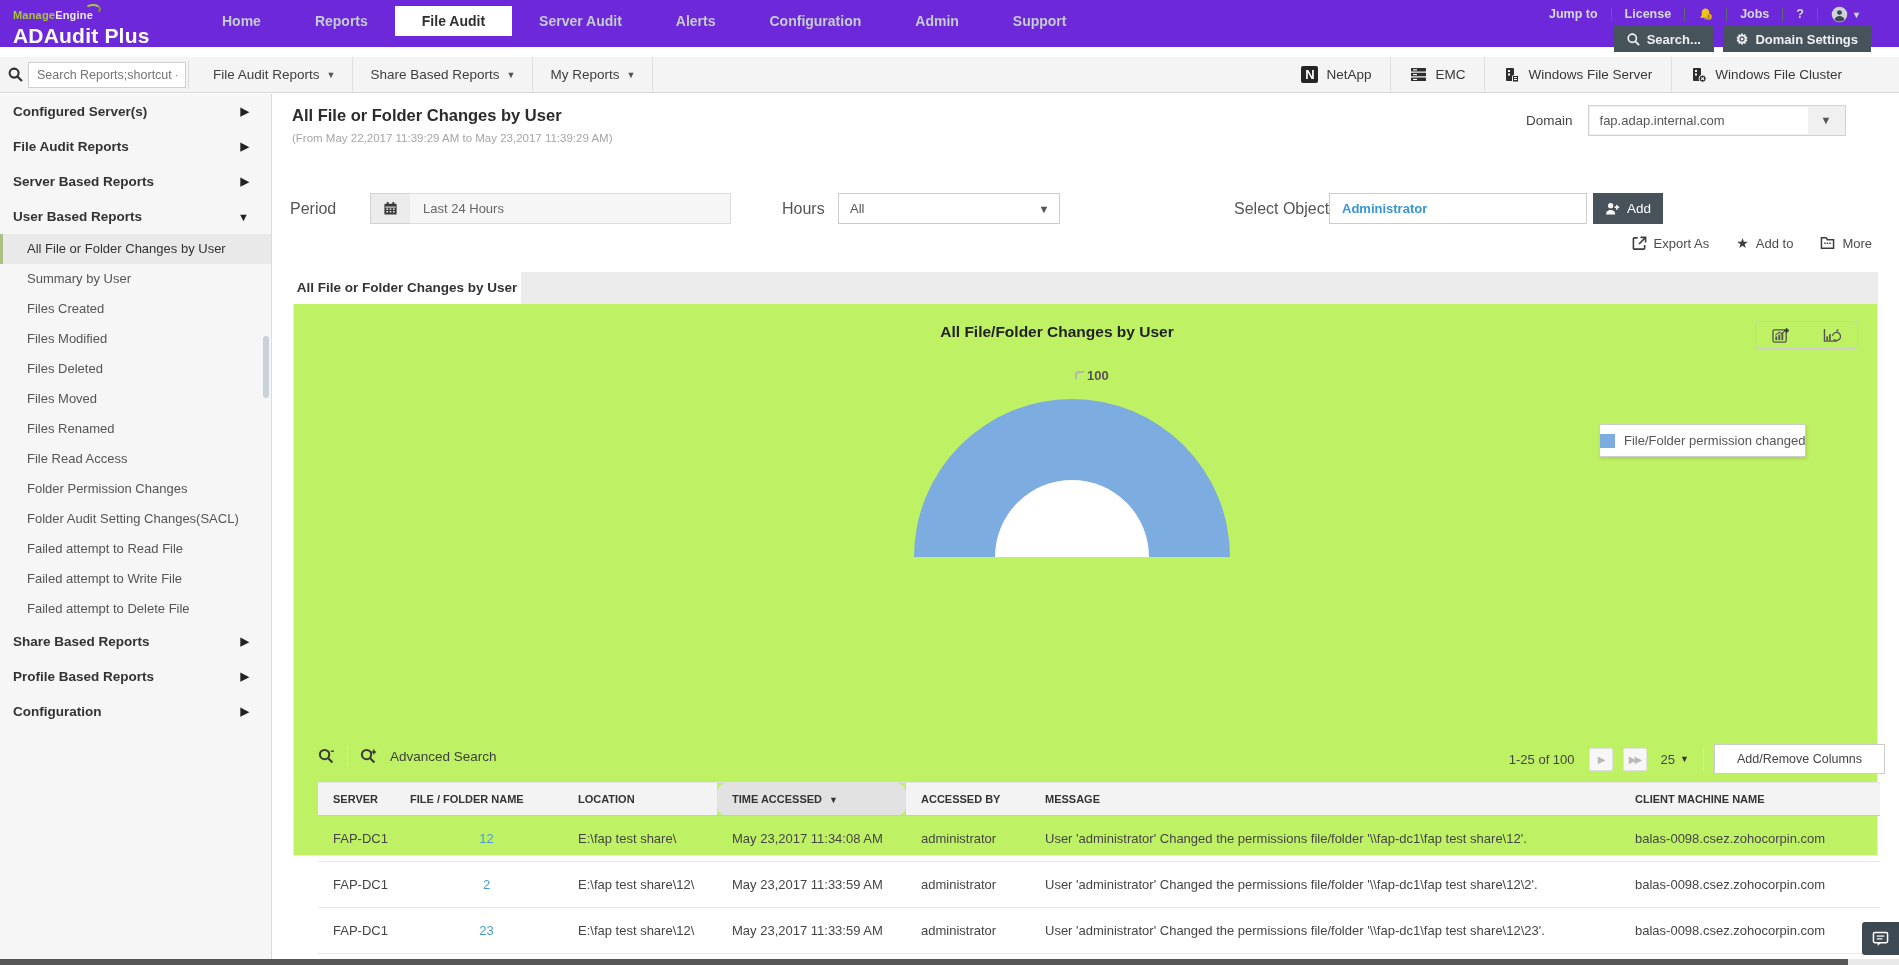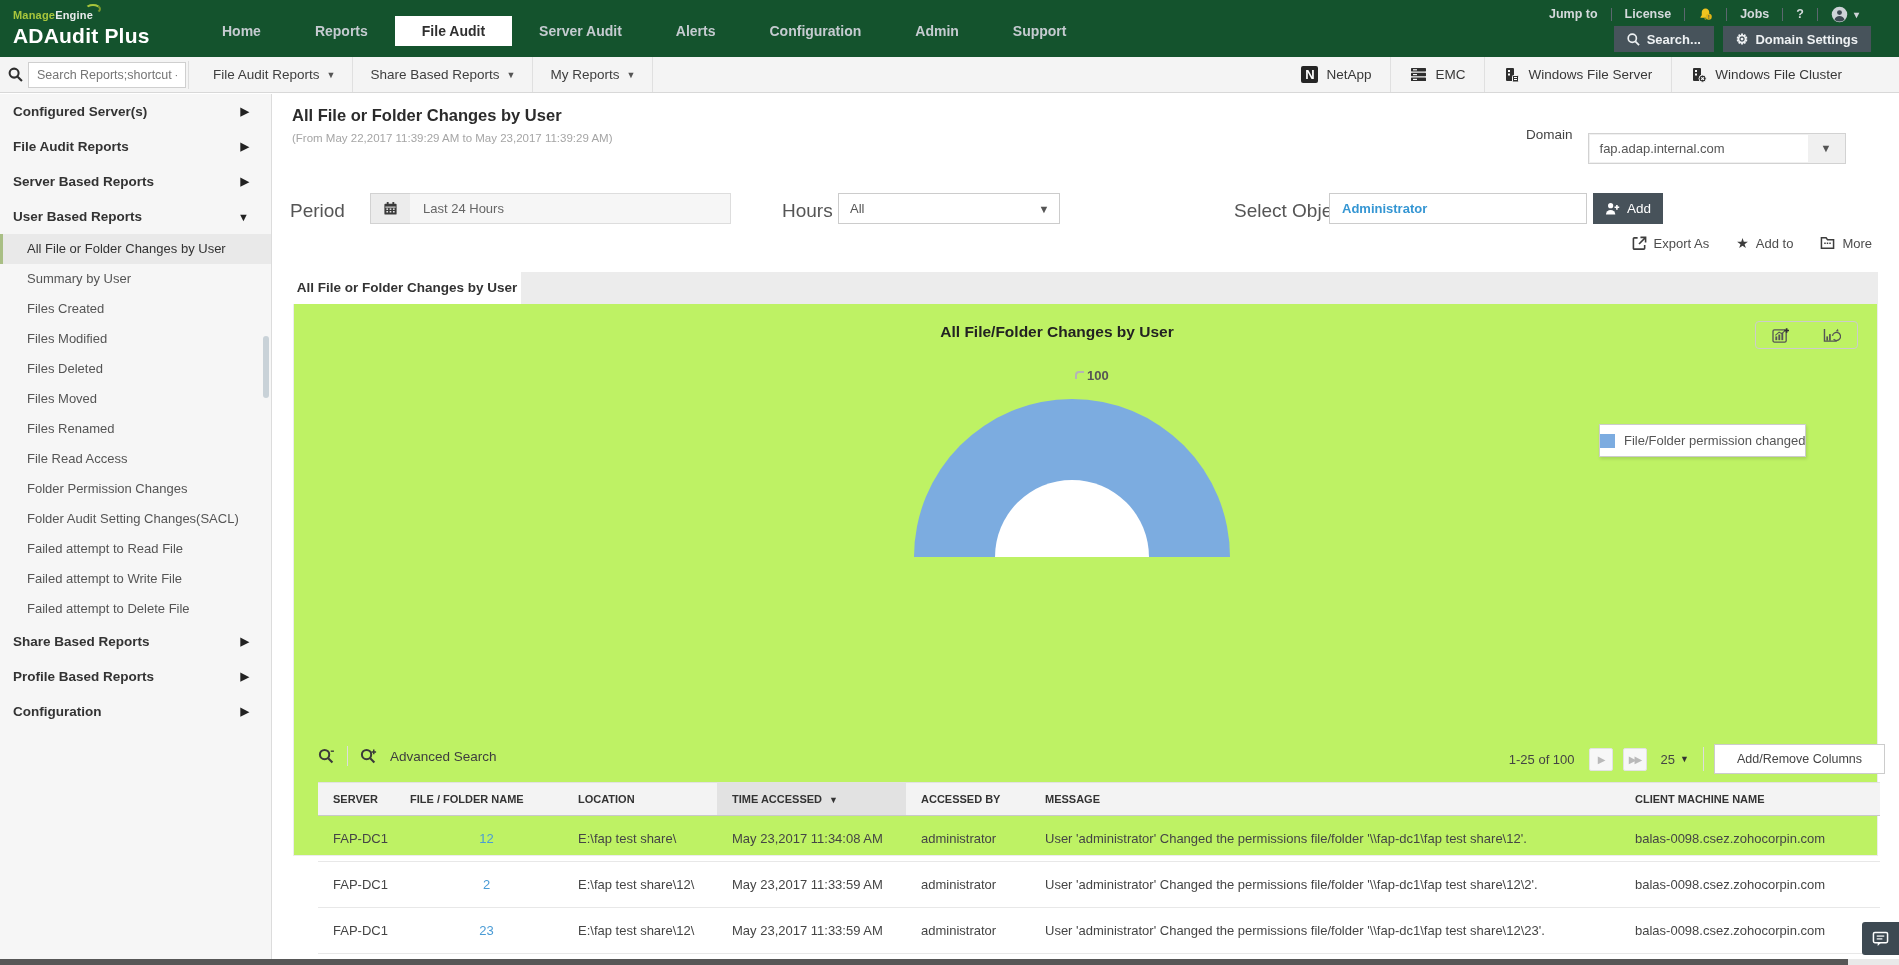--- a/index.html
+++ b/index.html
@@ -1,20 +1,20 @@
 <!DOCTYPE html>
 <html><head>
 <meta charset="utf-8">
 <style>
   * { margin:0; padding:0; box-sizing:border-box; }
   body { font-family:"Liberation Sans", sans-serif; background:#fff; }
   .app { position:relative; width:1899px; height:965px; overflow:hidden; background:#fff; }
 
   
-  .topbar { position:absolute; left:0; top:0; right:0; height:57px; background:#14532d; }
+  .topbar { position:absolute; left:0; top:0; right:0; height:47px; background:#6d28d9; }
   .brand { position:absolute; left:13px; top:5px; }
   .me-line { font-size:11px; font-weight:bold; position:relative; display:inline-block; letter-spacing:.2px; }
   .me-manage { color:#a8c63c; } .me-engine { color:#e9ebec; }
   .me-swoosh { position:absolute; right:-8px; top:-5px; width:16px; height:10px; border:2px solid transparent; border-top-color:#a8c63c; border-right-color:#7a9a2c; border-radius:50%; }
   .product { color:#fff; font-size:21px; font-weight:bold; margin-top:1px; letter-spacing:.2px; }
 
   .main-nav { position:absolute; left:195px; bottom:11px; display:flex; height:30px; }
   .nav-tab { padding:0 27px; line-height:30px; font-size:14px; color:#c5cbd0; font-weight:600; cursor:pointer; }
   .nav-tab.active { background:#fff; color:#2f2f2f; }
 
@@ -47,25 +47,25 @@
   .side-child { height:30px; line-height:30px; padding-left:24px; font-size:13px; color:#555; border-left:3px solid transparent; cursor:pointer; white-space:nowrap; }
   .side-child.active { background:#e9e9e9; border-left-color:#a9bf85; color:#333; }
   .side-scroll { position:absolute; right:2px; top:242px; width:6px; height:62px; background:#c9d2d8; border-radius:3px; }
 
   
   .content { position:absolute; left:273px; top:94px; right:0; bottom:0; background:#fff; }
   .page-title { position:absolute; left:19px; top:12px; font-size:16.5px; font-weight:bold; color:#2b2b2b; }
   .page-sub { position:absolute; left:19px; top:38px; font-size:11.5px; color:#a5a5a5; }
 
   .domain-row { position:absolute; left:1253px; top:11px; display:flex; align-items:center; gap:15px; font-size:13.5px; color:#444; }
-  .domain-select { width:258px; height:31px; border:1px solid #d2d2d2; background:#f0f0f0; display:flex; cursor:pointer;margin-top:28px; }
+  .domain-select { width:258px; height:31px; border:1px solid #d2d2d2; background:#f0f0f0; display:flex; cursor:pointer; }
   .ds-value { flex:1; background:#fff; margin:1px 0 1px 1px; line-height:27px; padding:0 10px; font-size:13px; color:#555; }
   .ds-caret { width:37px; text-align:center; line-height:29px; color:#555; font-size:11px; }
 
-  .flt-label { position:absolute; top:106px; font-size:19px; color:#555; }
+  .flt-label { position:absolute; top:106px; font-size:16px; color:#555; }
   .calendar-btn { position:absolute; left:97px; top:99px; width:41px; height:31px; background:#ececec; border:1px solid #d2d2d2; display:flex; align-items:center; justify-content:center; cursor:pointer; }
   .period-input { position:absolute; left:137px; top:99px; width:321px; height:31px; background:#f6f6f6; border:1px solid #ddd; border-left:none; line-height:29px; padding:0 13px; font-size:13px; color:#666; cursor:pointer; }
   .hours-select { position:absolute; left:565px; top:99px; width:222px; height:31px; background:#fff; border:1px solid #ccc; display:flex; align-items:center; cursor:pointer; }
   .hs-value { flex:1; padding:0 11px; font-size:13px; color:#555; }
   .hs-caret { width:30px; text-align:center; color:#555; font-size:11px; }
   .objects-input { position:absolute; left:1056px; top:99px; width:258px; height:31px; background:#fff; border:1px solid #ccc; line-height:29px; padding:0 12px; font-size:13px; font-weight:bold; color:#3596d3; }
   .add-btn { position:absolute; left:1320px; top:99px; height:31px; padding:0 12px; background:#47525a; color:#fff; font-size:13.5px; display:flex; align-items:center; gap:7px; cursor:pointer; }
 
   .actions { position:absolute; top:141px; right:27px; display:flex; align-items:center; gap:27px; font-size:13px; color:#4d4d4d; }
   .action-item { display:flex; align-items:center; gap:7px; cursor:pointer; }
@@ -93,21 +93,21 @@
   .pg-range { margin-right:4px; }
   .pg-btn { width:24px; height:23px; background:#f7f7f7; border:1px solid #e2e2e2; color:#b9b9b9; font-size:10px; display:flex; align-items:center; justify-content:center; letter-spacing:-2px; cursor:pointer; border-radius:2px; }
   .pg-size { display:flex; align-items:center; gap:5px; cursor:pointer; margin:0 4px; }
   .pg-size .menu-caret { color:#333; }
   .tt-vsep2 { width:1px; height:24px; background:#ddd; }
   .cols-btn { border:1px solid #ccc; background:#fff; font-size:12.5px; color:#444; padding:7px 22px; cursor:pointer; font-family:"Liberation Sans",sans-serif; }
 
   .rtable { position:absolute; left:45px; right:19px; top:688px; }
   table { width:100%; border-collapse:collapse; table-layout:fixed; }
   th { font-size:11px; font-weight:bold; color:#333; text-align:left; height:33px; padding-left:15px; background:#f3f3f3; border-top:1px solid #e2e2e2; border-bottom:1px solid #c9c9c9; white-space:nowrap; cursor:pointer; }
-  th.sorted { background:#e2e2e2; }
+  th.sorted { background:#e2e2e2;border-radius:10px; }
   .sort-caret { font-size:9px; margin-left:7px; color:#333; }
   td { font-size:13px; color:#454545; height:46px; padding-left:15px; border-bottom:1px solid #e8e8e8; white-space:nowrap; overflow:hidden; }
   td.link { color:#4a9bd5; cursor:pointer;text-align:center; }
 
   .chat-btn { position:absolute; right:0; bottom:10px; width:37px; height:33px; background:#3d4952; border-radius:3px 0 0 3px; display:flex; align-items:center; justify-content:center; cursor:pointer; }
   .hscroll-track { position:absolute; left:0; bottom:0; height:6px; right:0; background:#e9e9e9; }
   .hscroll-thumb { position:absolute; left:0; bottom:0; height:6px; width:1848px; background:#575757; cursor:pointer; }
 
   svg { display:block; }
 </style>

